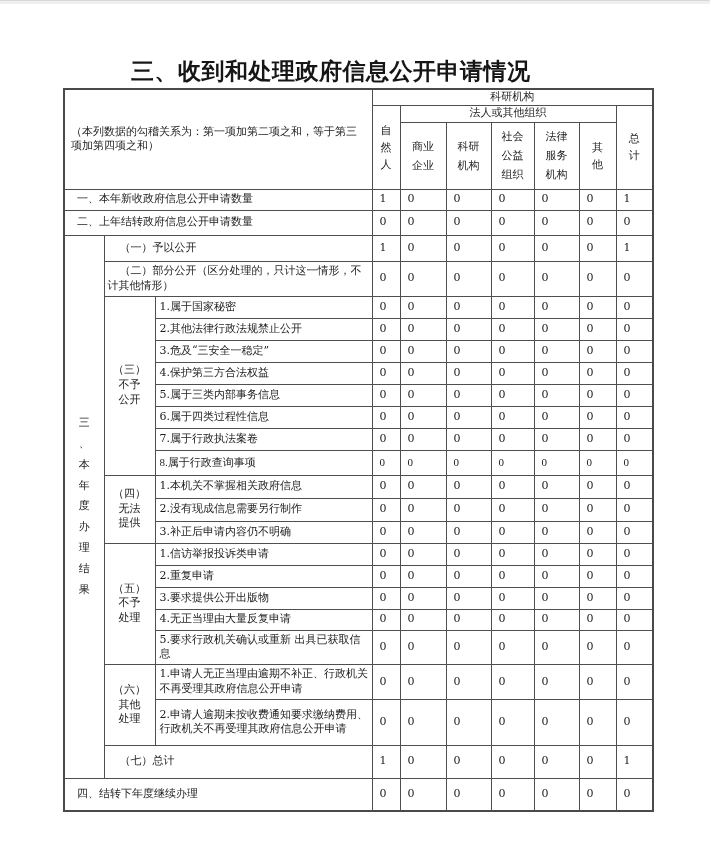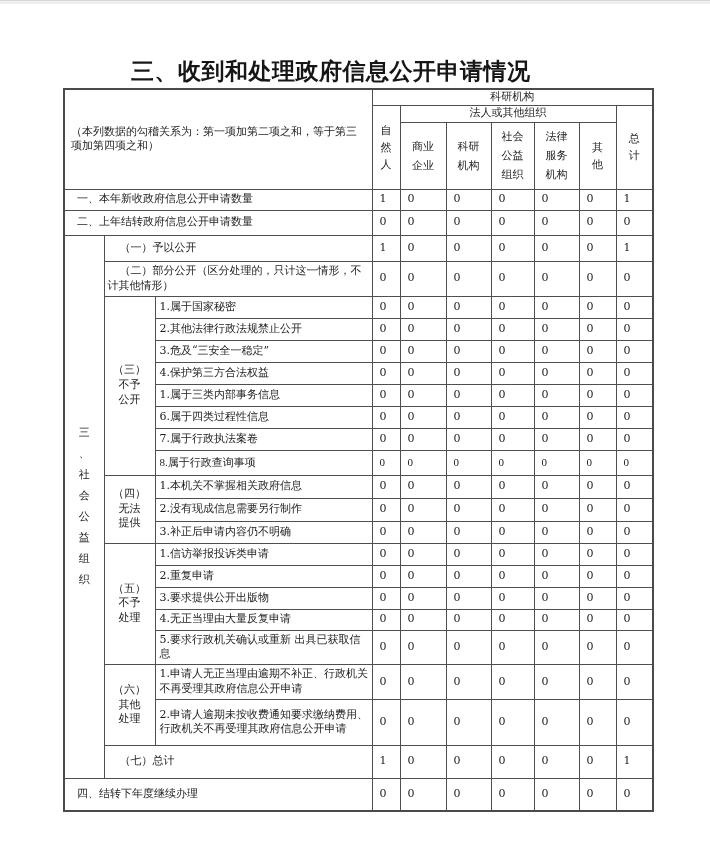--- a/index.html
+++ b/index.html
@@ -113,21 +113,21 @@
           <td colspan="3" class="label-cell full">二、上年结转政府信息公开申请数量</td>
           <td class="val-cell">0</td>
           <td class="val-cell">0</td>
           <td class="val-cell">0</td>
           <td class="val-cell">0</td>
           <td class="val-cell">0</td>
           <td class="val-cell">0</td>
           <td class="val-cell">0</td>
         </tr>
         <tr style="height: 26px;">
-          <td rowspan="21" class="side-cell"><span class="vtext">三、社会公益组织</span></td>
+          <td rowspan="21" class="side-cell"><span class="vtext">三、本年度办理结果</span></td>
           <td colspan="2" class="label-cell sub">（一）予以公开</td>
           <td class="val-cell">1</td>
           <td class="val-cell">0</td>
           <td class="val-cell">0</td>
           <td class="val-cell">0</td>
           <td class="val-cell">0</td>
           <td class="val-cell">0</td>
           <td class="val-cell">1</td>
         </tr>
         <tr style="height: 33px;">
@@ -177,21 +177,21 @@
           <td colspan="1" class="label-cell item">4.保护第三方合法权益</td>
           <td class="val-cell">0</td>
           <td class="val-cell">0</td>
           <td class="val-cell">0</td>
           <td class="val-cell">0</td>
           <td class="val-cell">0</td>
           <td class="val-cell">0</td>
           <td class="val-cell">0</td>
         </tr>
         <tr style="height: 22px;">
-          <td colspan="1" class="label-cell item">1.属于三类内部事务信息</td>
+          <td colspan="1" class="label-cell item">5.属于三类内部事务信息</td>
           <td class="val-cell">0</td>
           <td class="val-cell">0</td>
           <td class="val-cell">0</td>
           <td class="val-cell">0</td>
           <td class="val-cell">0</td>
           <td class="val-cell">0</td>
           <td class="val-cell">0</td>
         </tr>
         <tr style="height: 22px;">
           <td colspan="1" class="label-cell item">6.属于四类过程性信息</td>

